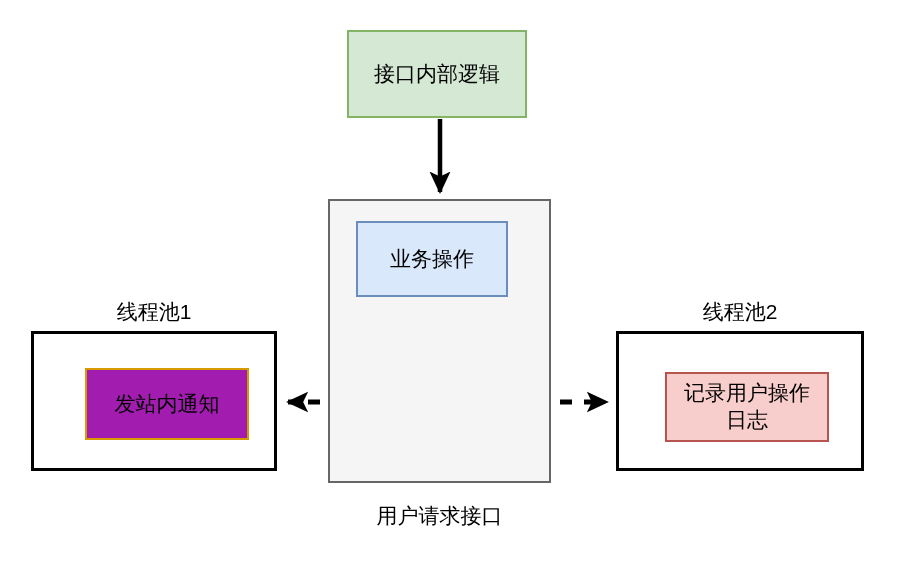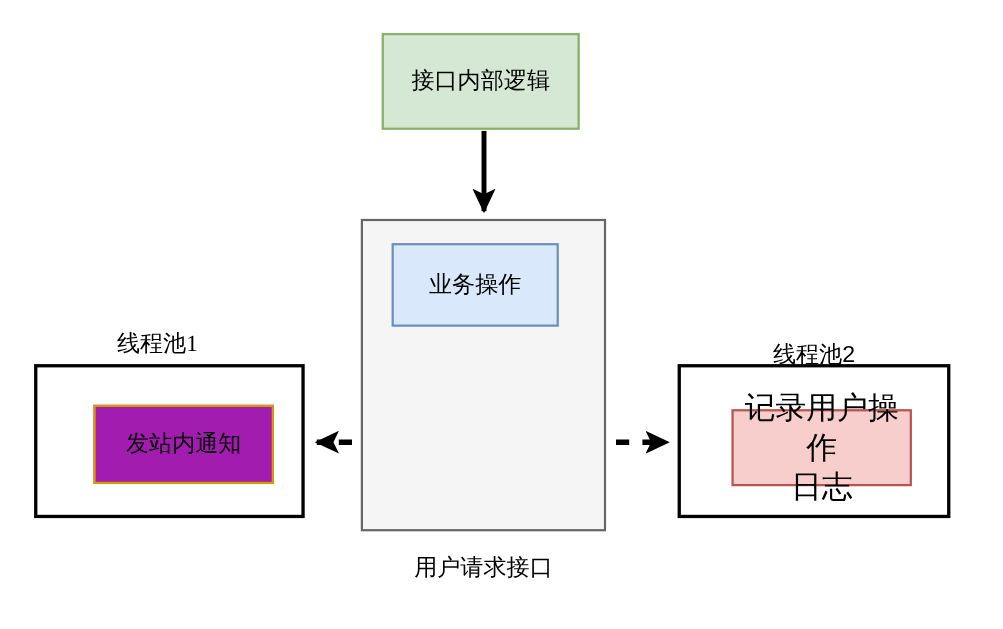--- a/index.html
+++ b/index.html
@@ -92,40 +92,39 @@
     border: 3px solid #000000;
   }
   
   #node-log {
     left: 665px;
     top: 372px;
     width: 164px;
     height: 70px;
     background: #f8cecc;
     border: 2px solid #b85450;
-    font-size: 28px;
+    font-size: 21px;
   }
 
   
   .label {
     position: absolute;
     color: #000000;
     text-align: center;
     font-size: 21px;
     white-space: nowrap;
   }
   #label-pool1 {
-    left: 20px;
+    left: 31px;
     top: 298px;
     width: 246px;
-    font-family: Liberation Serif, serif;
   }
   #label-pool2 {
     left: 616px;
-    top: 308px;
+    top: 298px;
     width: 248px;
   }
   #label-interface-logic {
     left: 328px;
     top: 502px;
     width: 223px;
   }
 
   #edges {
     position: absolute;

